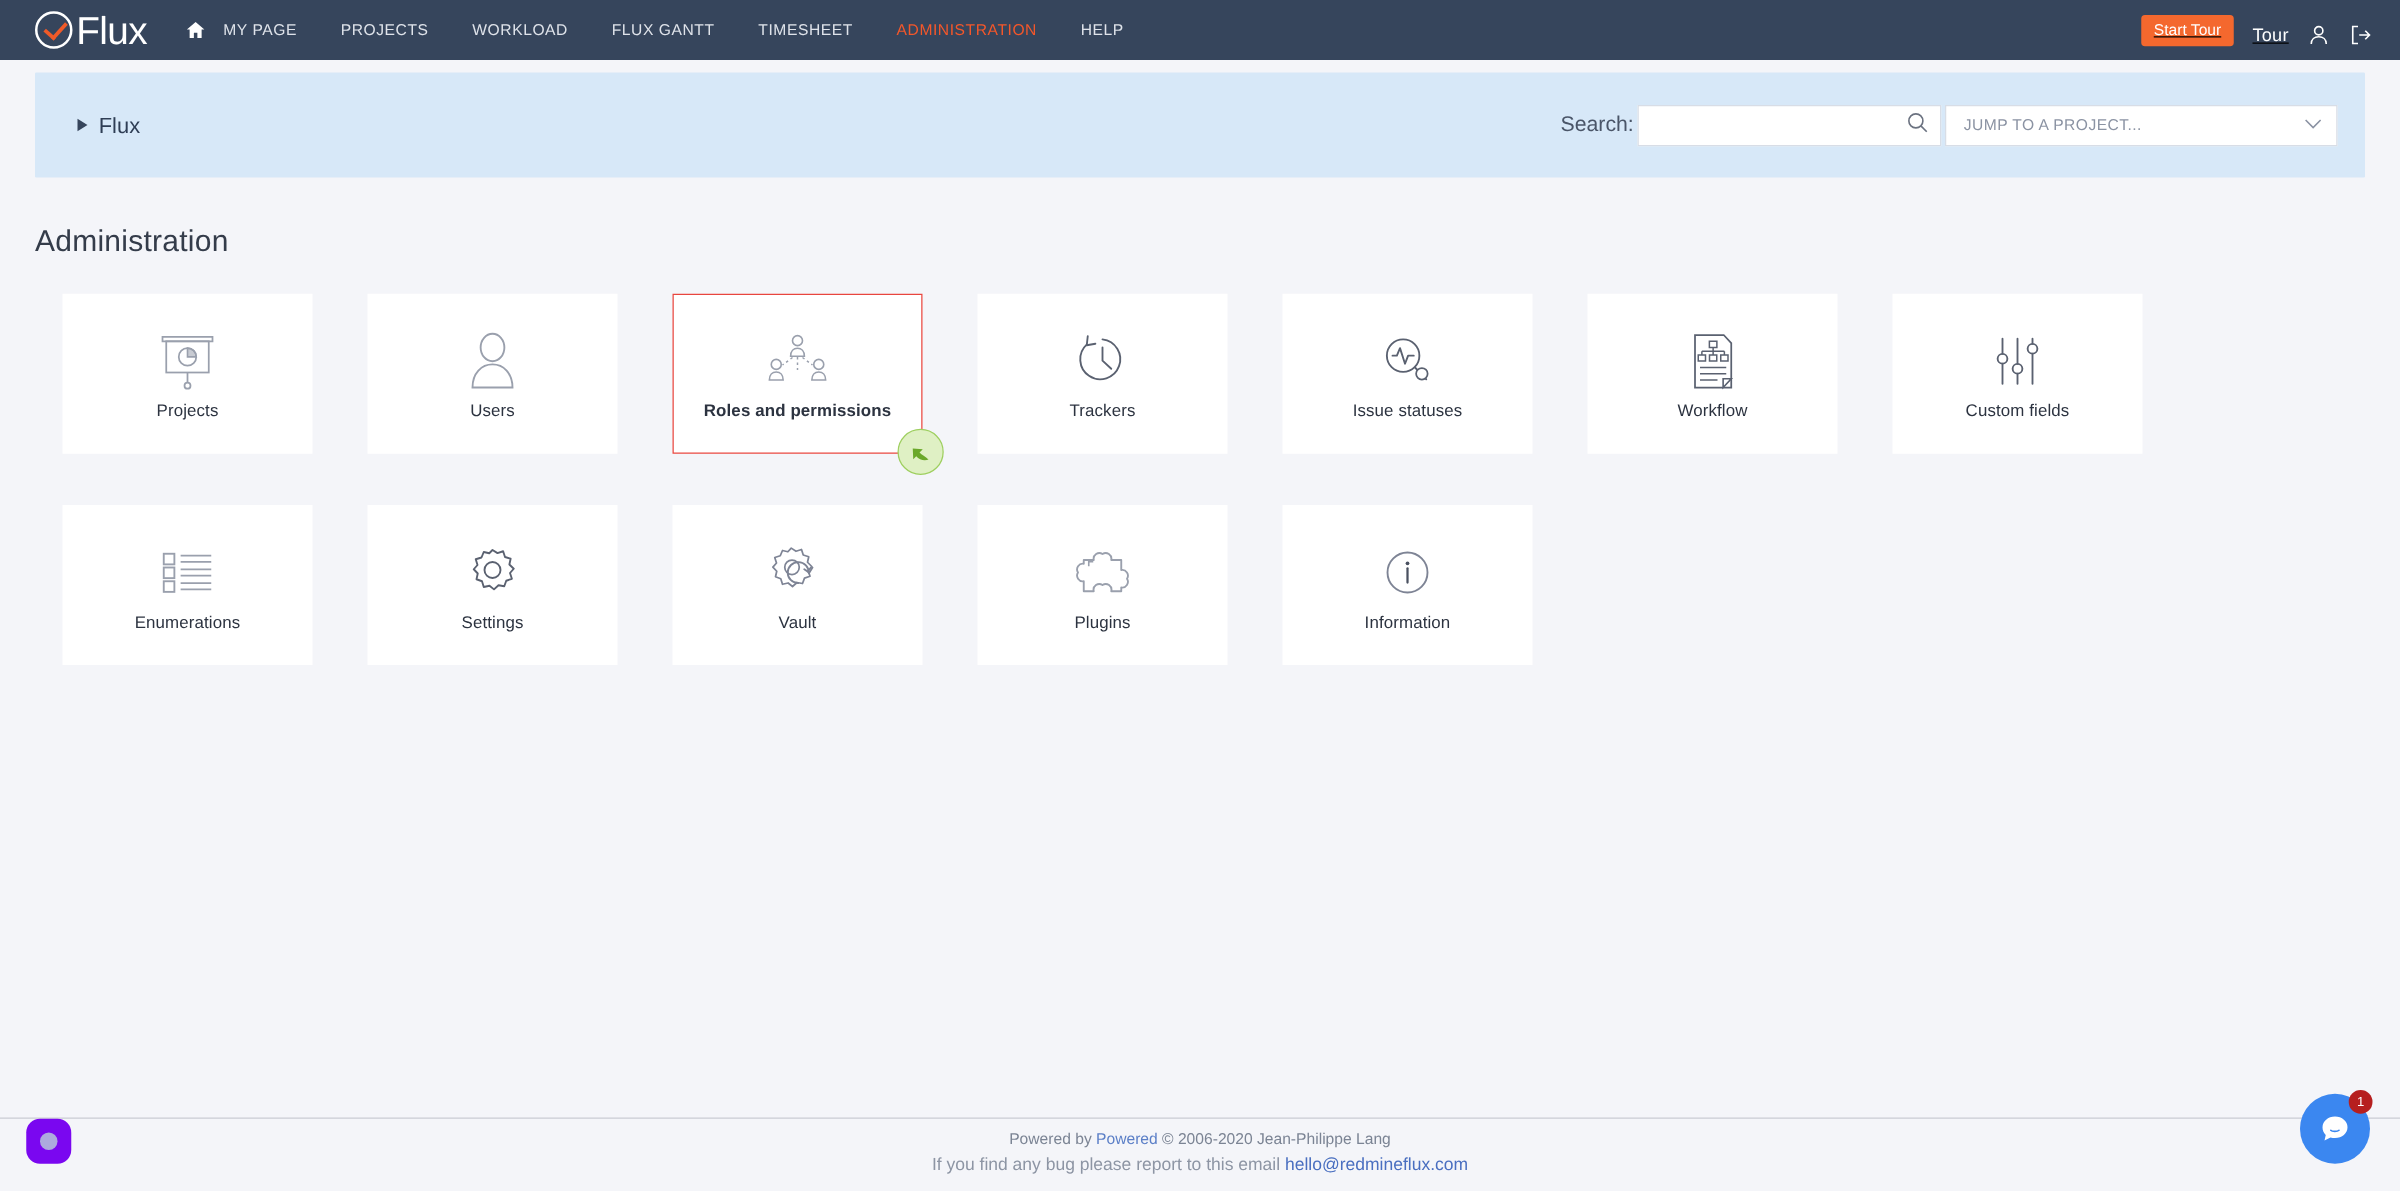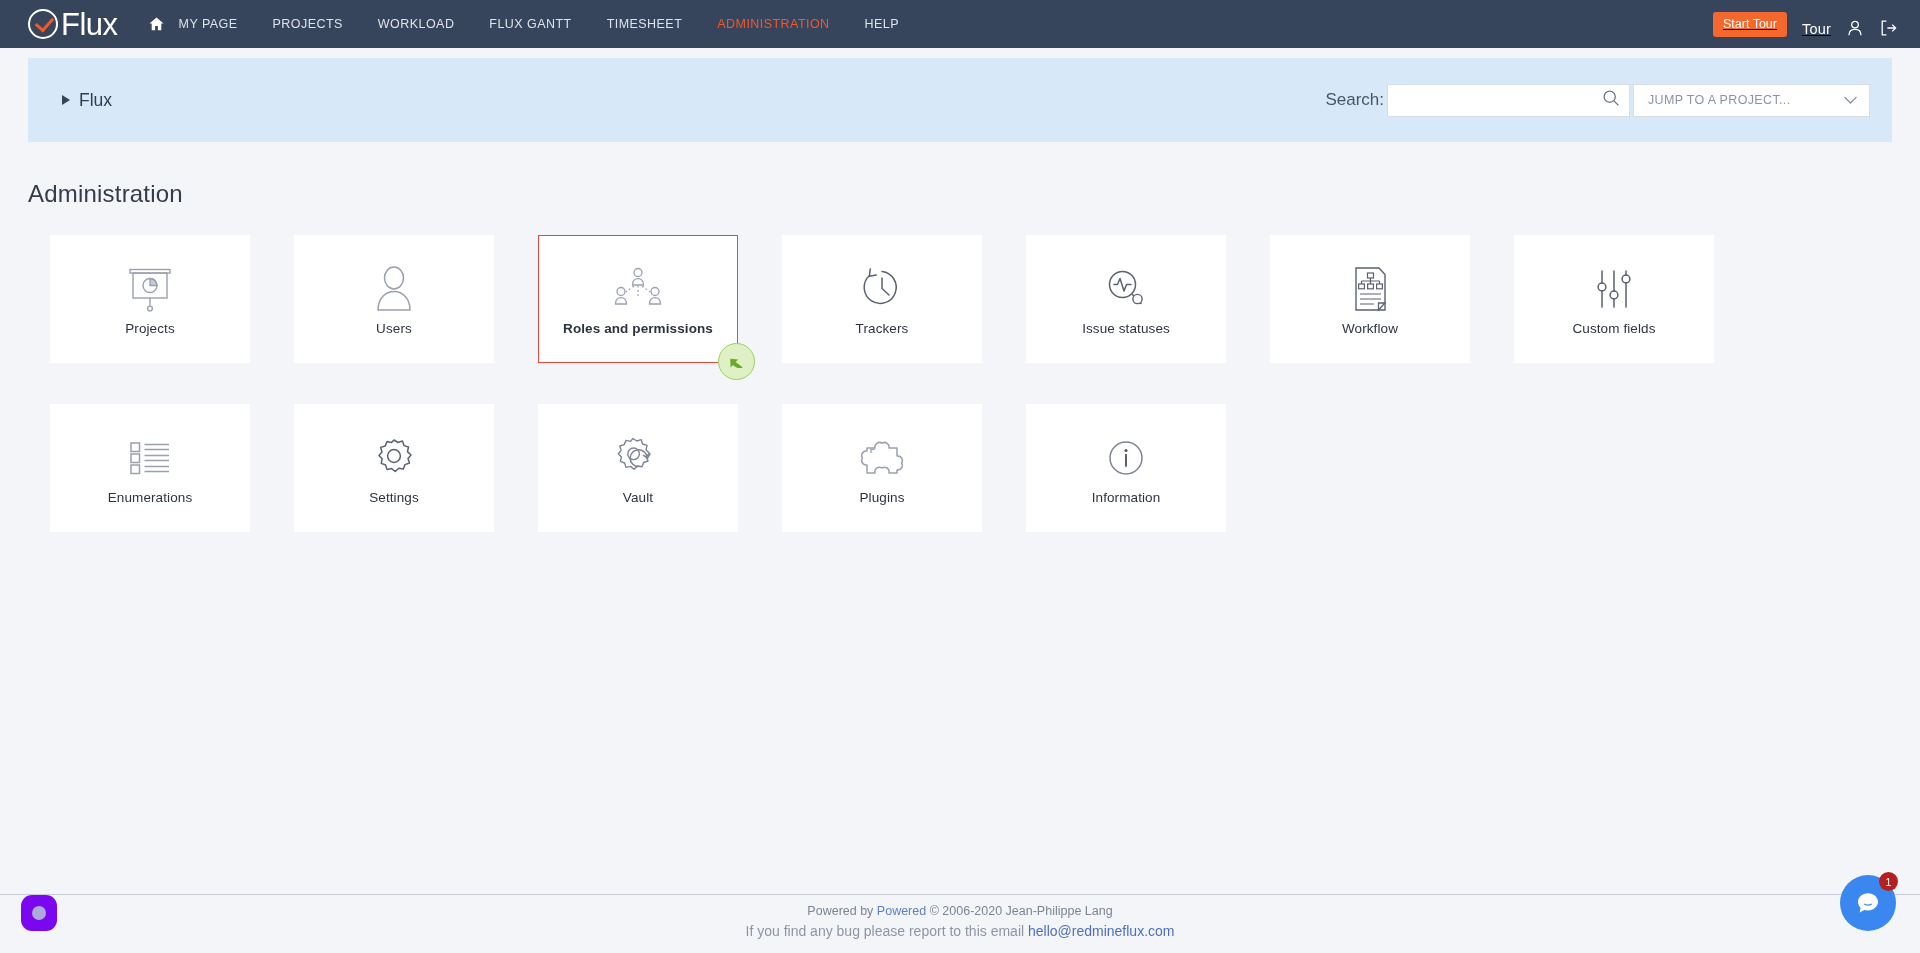--- a/index.html
+++ b/index.html
@@ -144,21 +144,21 @@
     flex: 1;
     border: none;
     outline: none;
     font-size: 14px;
     font-family: inherit;
     color: #333;
     background: transparent;
     min-width: 0;
   }
   .jump-box {
-    width: 237px; height: 33px;
+    width: 314px; height: 33px;
     background: #ffffff;
     border: 1px solid #d8dde6;
     display: flex;
     align-items: center;
     justify-content: space-between;
     padding: 0 11px 0 14px;
     cursor: pointer;
   }
   .jump-text {
     color: #8b93a3;

